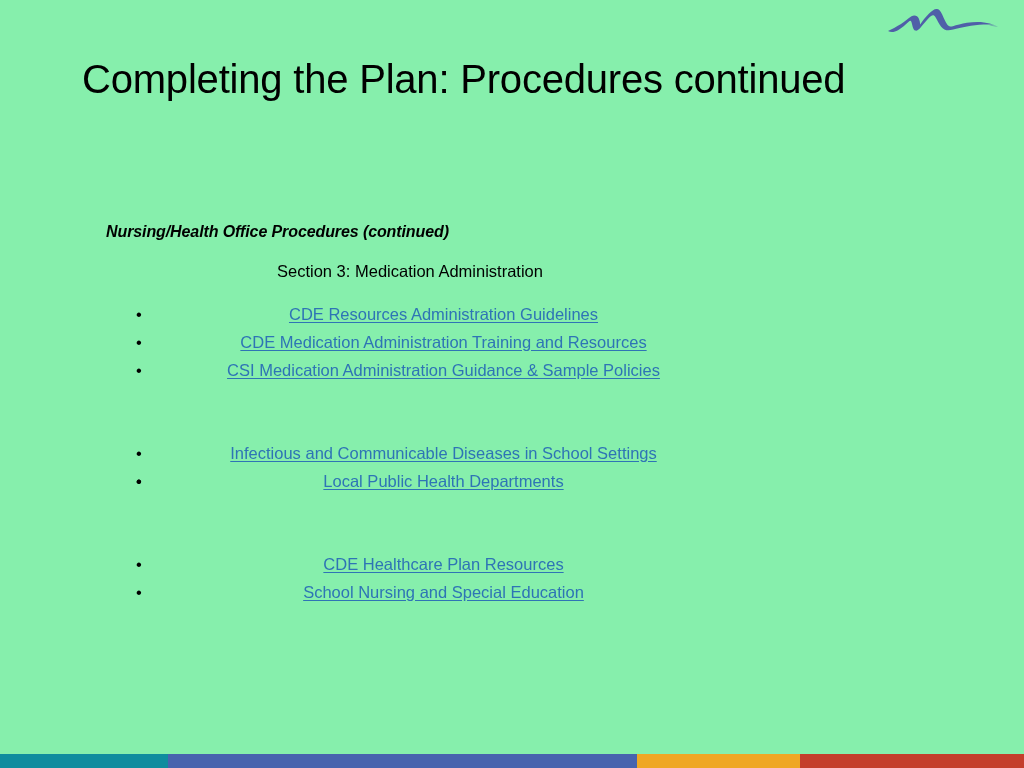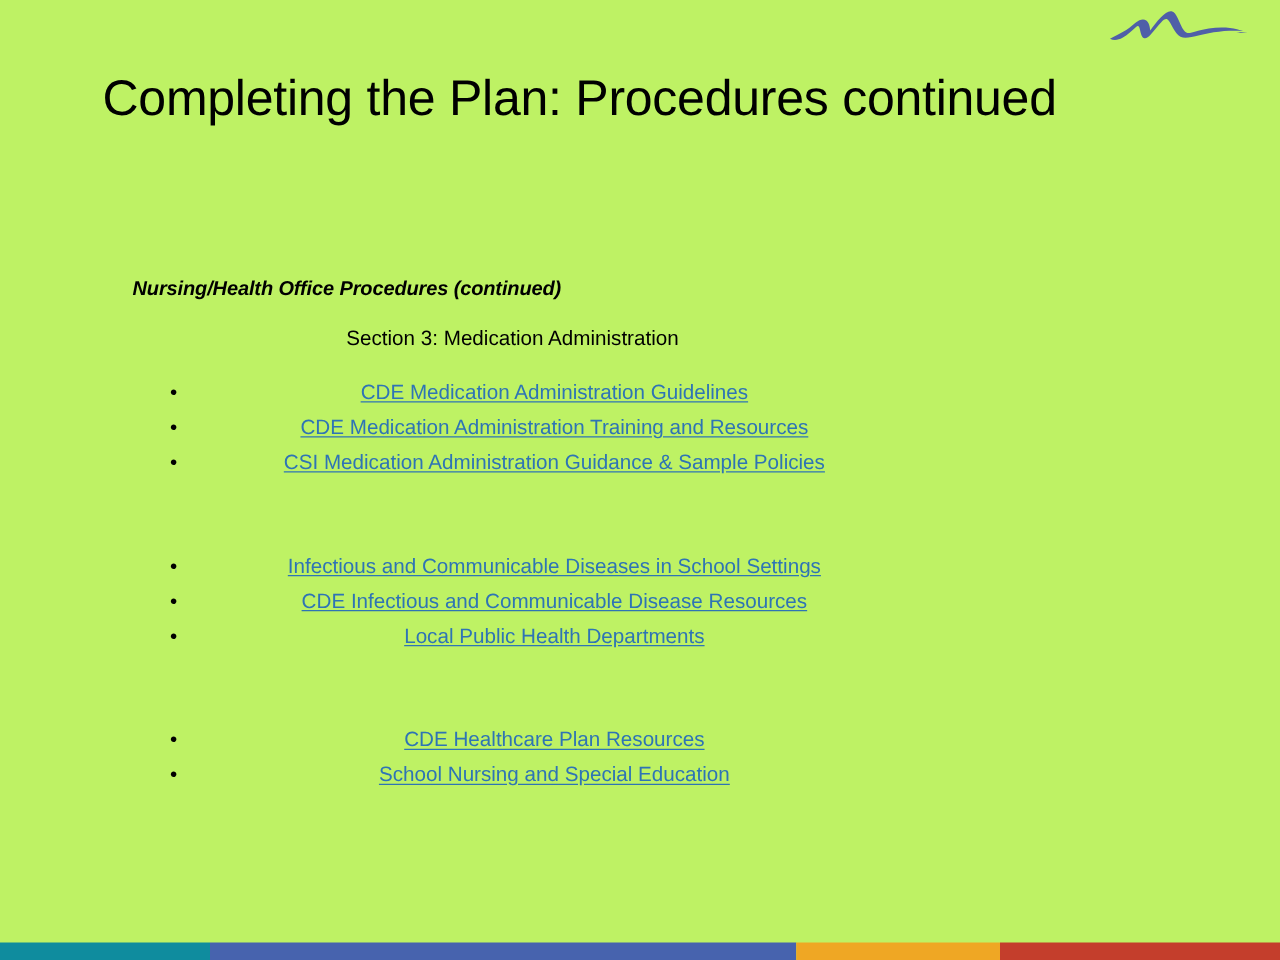--- a/index.html
+++ b/index.html
@@ -13,21 +13,21 @@
     font-family: "Liberation Sans", sans-serif;
     overflow: hidden;
     position: relative;
   }
 
   
   .slide {
     position: relative;
     width: 1024px;
     height: 768px;
-    background: #bef264;
+    background: #86efac;
     box-sizing: border-box;
   }
 
   
   .logo {
     position: absolute;
     top: 4px;
     right: 22px;
     width: 120px;
     height: 36px;
@@ -136,21 +136,21 @@
 
   <div class="body-block">
 
     <div class="sect-heading emph">Nursing/Health Office Procedures (continued)</div>
 
     <div class="sect">
       <div class="sect-heading">Section 3: Medication Administration</div>
       <ul class="bullets">
         <li class="bullet-row">
           <span class="bullet-dot">•</span>
-          <span class="link" style="color: rgb(46, 116, 181);">CDE Medication Administration Guidelines</span>
+          <span class="link" style="color: rgb(46, 116, 181);">CDE Resources Administration Guidelines</span>
         </li>
         <li class="bullet-row">
           <span class="bullet-dot">•</span>
           <span class="link" style="color: rgb(46, 116, 181);">CDE Medication Administration Training and Resources</span>
         </li>
         <li class="bullet-row">
           <span class="bullet-dot">•</span>
           <span class="link" style="color: rgb(46, 116, 181); text-decoration: underline;">CSI Medication Administration Guidance &amp; Sample Policies</span>
         </li>
       </ul>
@@ -159,21 +159,20 @@
     <div class="gap"></div>
 
     <div class="sect">
       <ul class="bullets">
         <li class="bullet-row">
           <span class="bullet-dot">•</span>
           <span class="link" style="color: rgb(46, 116, 181);">Infectious and Communicable Diseases in School Settings</span>
         </li>
         <li class="bullet-row">
           <span class="bullet-dot">•</span>
-          <span class="link" style="color: rgb(46, 116, 181);">CDE Infectious and Communicable Disease Resources</span>
         </li>
         <li class="bullet-row">
           <span class="bullet-dot">•</span>
           <span class="link" style="color: rgb(46, 116, 181);">Local Public Health Departments</span>
         </li>
       </ul>
     </div>
 
     <div class="gap"></div>
 

